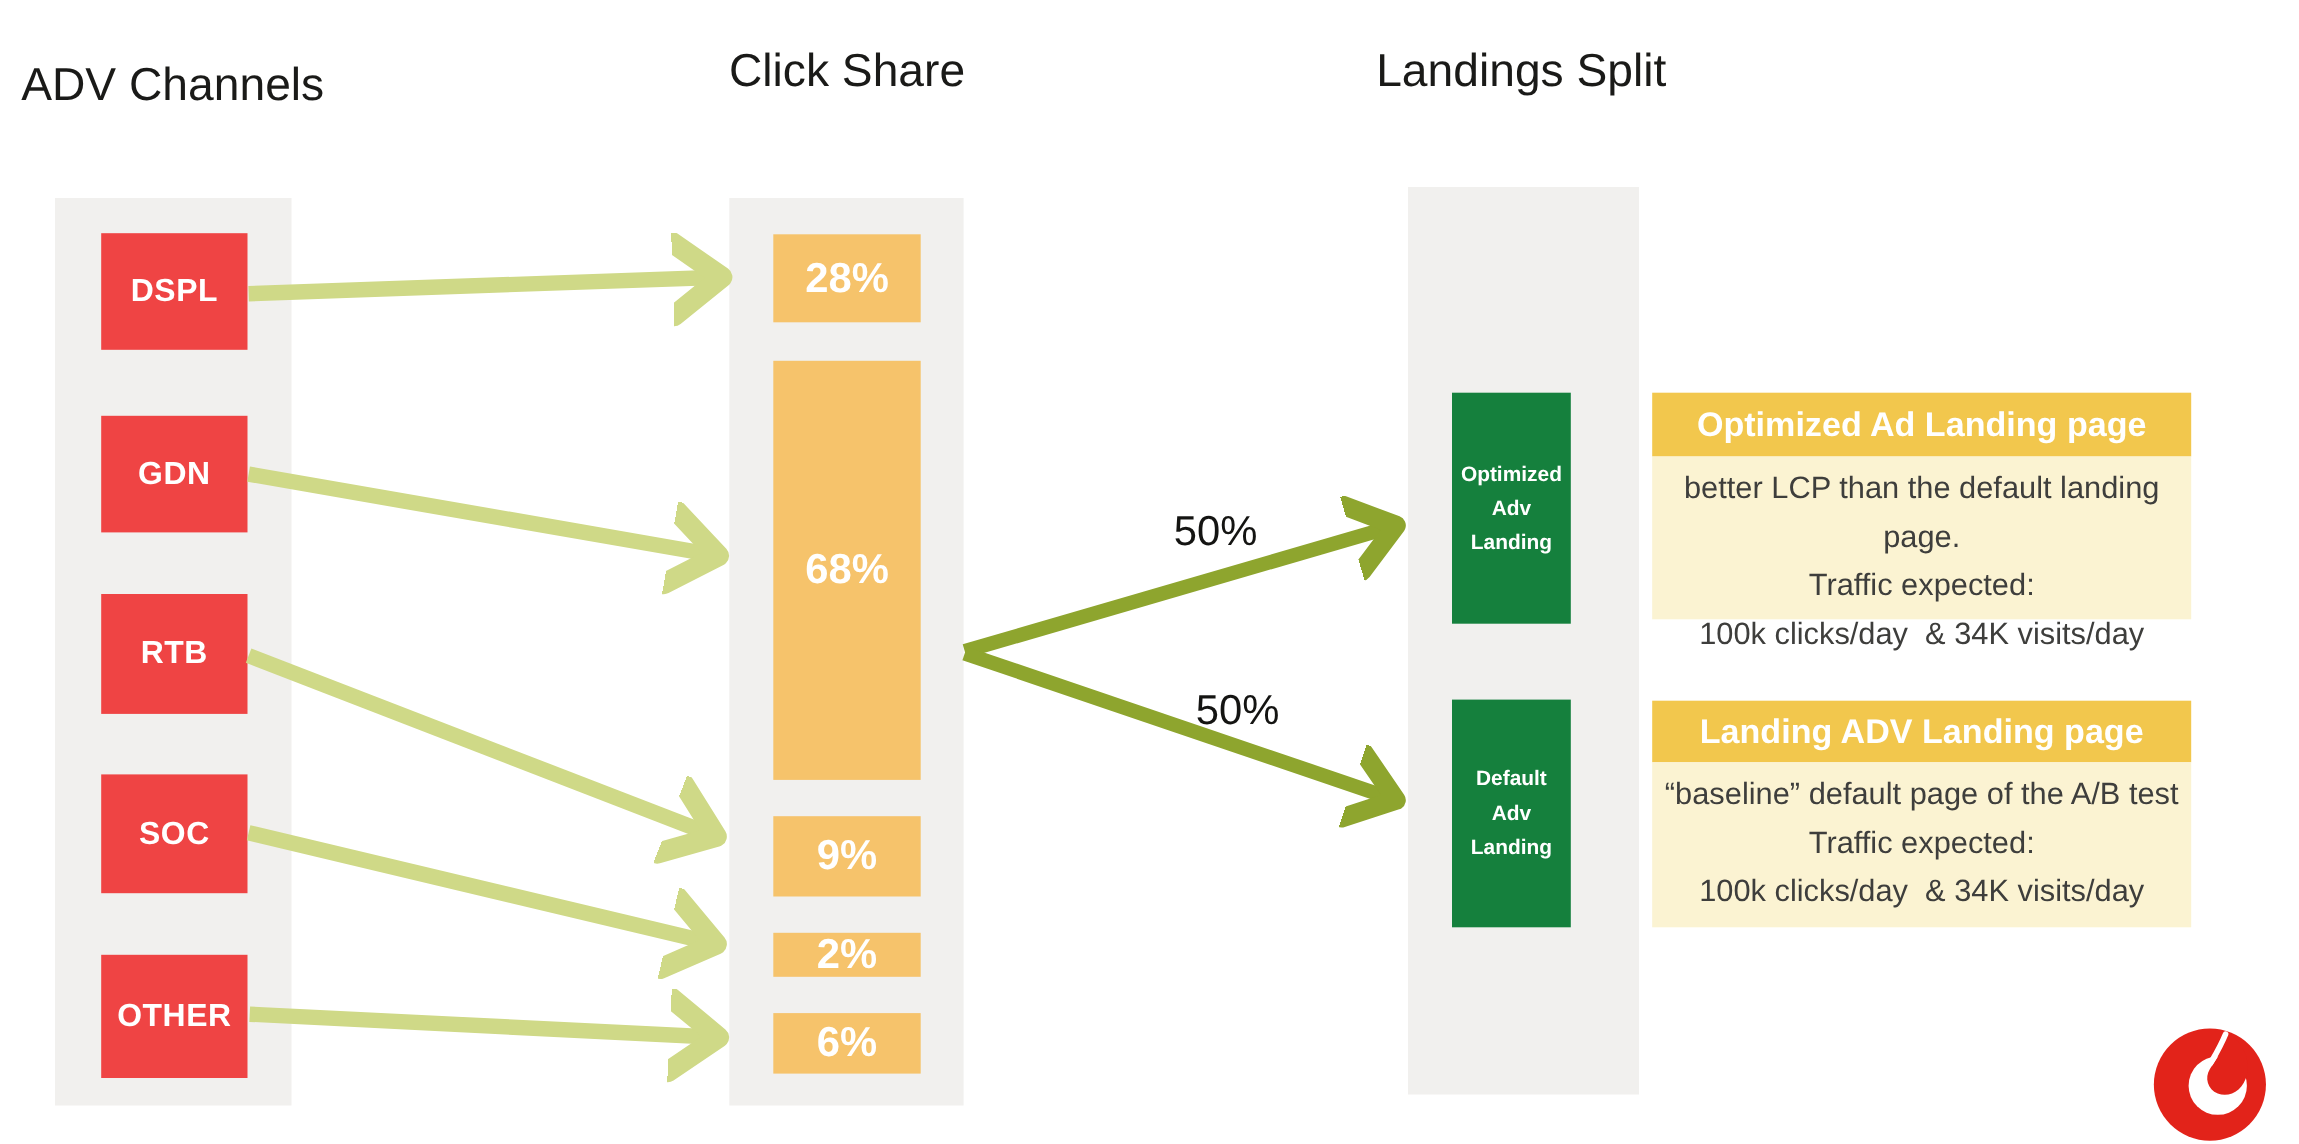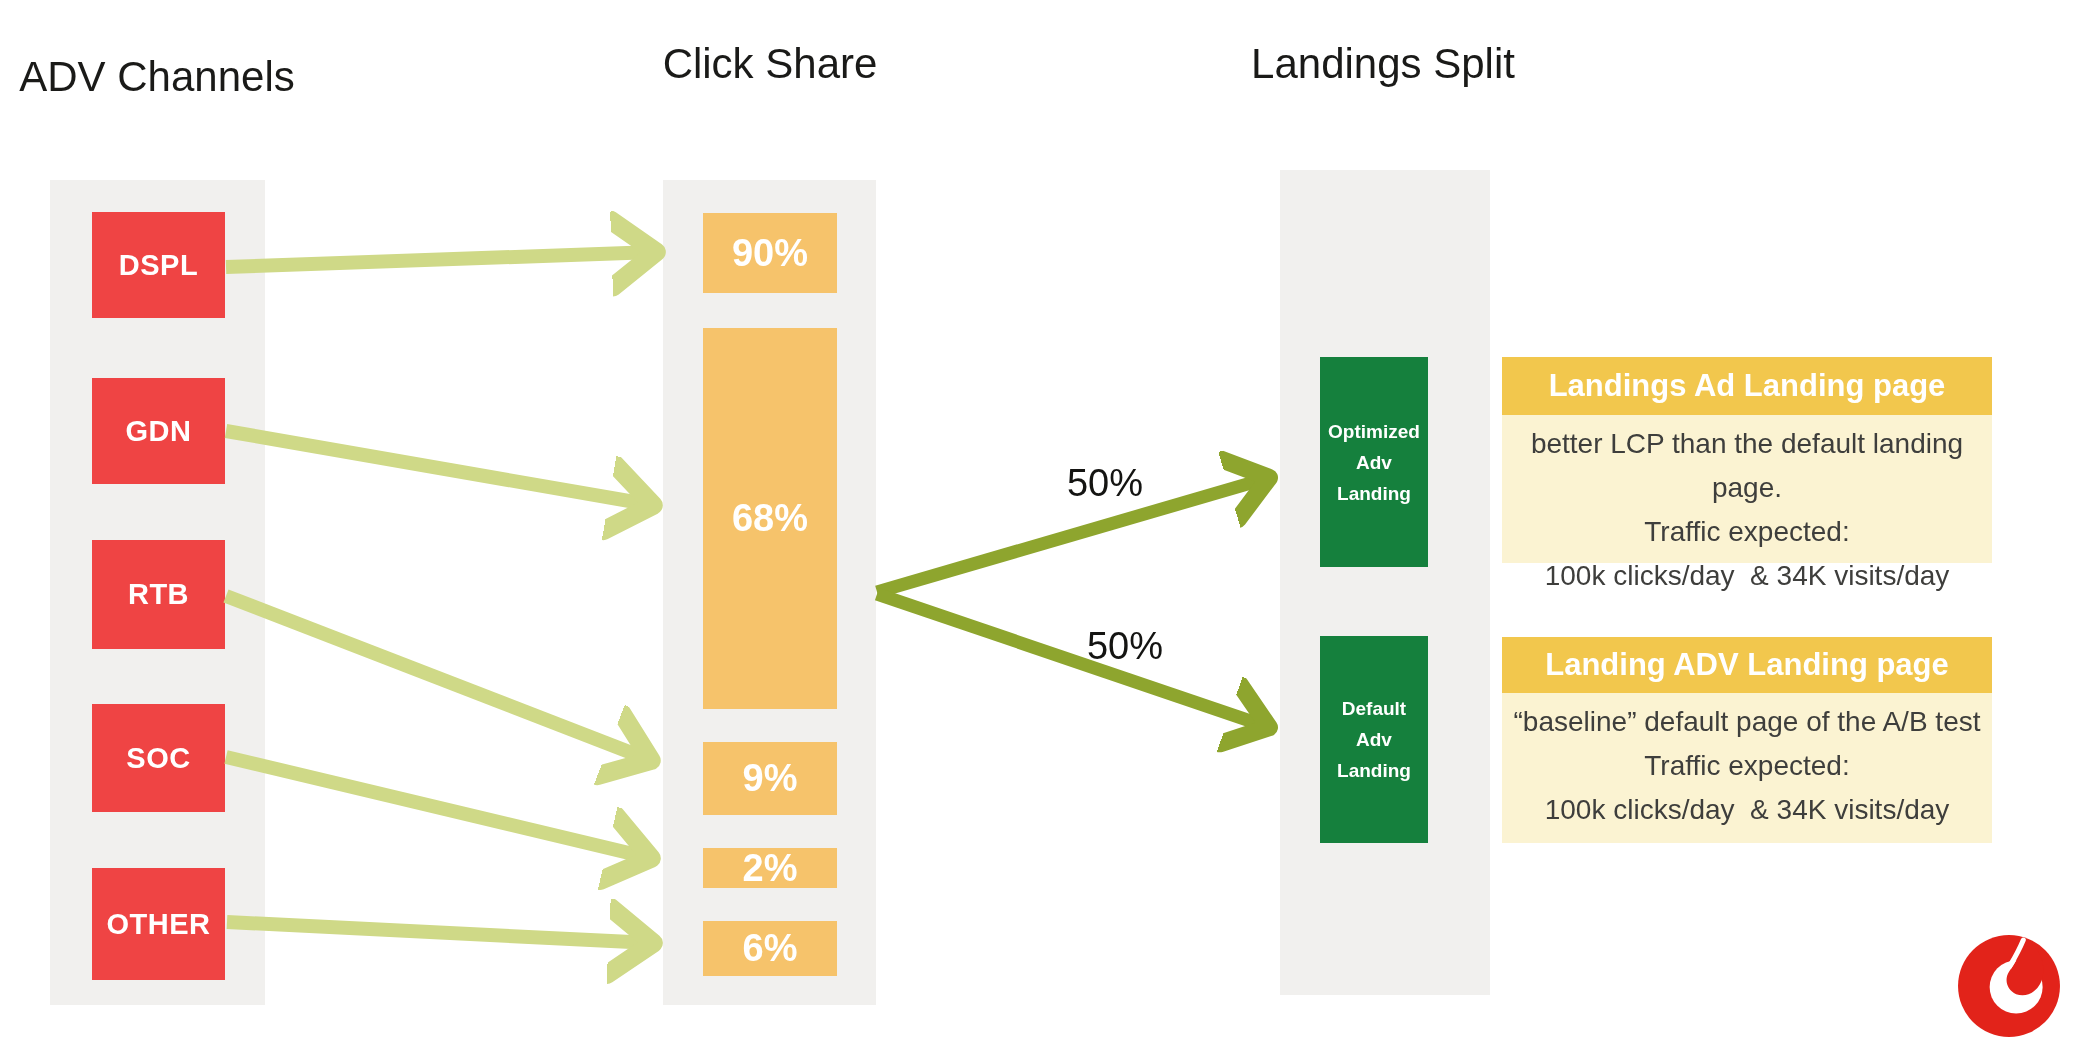--- a/index.html
+++ b/index.html
@@ -116,21 +116,21 @@
   <div class="abs col-bg" style="left:50px; top:180px; width:215px; height:825px;"></div>
   <div class="abs col-bg" style="left:663px; top:180px; width:213px; height:825px;"></div>
   <div class="abs col-bg" style="left:1280px; top:170px; width:210px; height:825px;"></div>
 
   <div class="abs channel-box" style="top:212px; height:106px;">DSPL</div>
   <div class="abs channel-box" style="top:378px; height:106px;">GDN</div>
   <div class="abs channel-box" style="top:540px; height:109px;">RTB</div>
   <div class="abs channel-box" style="top:704px; height:108px;">SOC</div>
   <div class="abs channel-box" style="top:868px; height:112px;">OTHER</div>
 
-  <div class="abs share-box" style="top:213px; height:80px;">90%</div>
+  <div class="abs share-box" style="top:213px; height:80px;">28%</div>
   <div class="abs share-box" style="top:328px; height:381px;">68%</div>
   <div class="abs share-box" style="top:742px; height:73px;">9%</div>
   <div class="abs share-box" style="top:848px; height:40px;">2%</div>
   <div class="abs share-box" style="top:921px; height:55px;">6%</div>
 
   <div class="abs landing-box" style="top:357px; height:210px;">Optimized Adv Landing</div>
   <div class="abs landing-box" style="top:636px; height:207px;">Default Adv Landing</div>
 
   <svg id="flow-arrows" width="2090" height="1040" viewBox="0 0 2090 1040">
     <defs>
@@ -151,21 +151,21 @@
     <g stroke="#8ea52e" stroke-width="13" fill="none">
       <line x1="877" y1="592" x2="1268" y2="478" marker-end="url(#arrowDark)"></line>
       <line x1="877" y1="594" x2="1268" y2="727" marker-end="url(#arrowDark)"></line>
     </g>
   </svg>
 
   <div class="abs split-label" style="left:1020px; top:462px;">50%</div>
   <div class="abs split-label" style="left:1040px; top:625px;">50%</div>
 
   <div class="abs card" style="top:357px;">
-    <div class="card-header" style="height:58px;">Landings Ad Landing page</div>
+    <div class="card-header" style="height:58px;">Optimized Ad Landing page</div>
     <div class="card-body" style="height:148px;">
       <div>better LCP than the default landing page.</div>
       <div>Traffic expected:</div>
       <div>100k clicks/day  &amp; 34K visits/day</div>
     </div>
   </div>
 
   <div class="abs card" style="top:637px;">
     <div class="card-header" style="height:56px;">Landing ADV Landing page</div>
     <div class="card-body" style="height:150px;">

